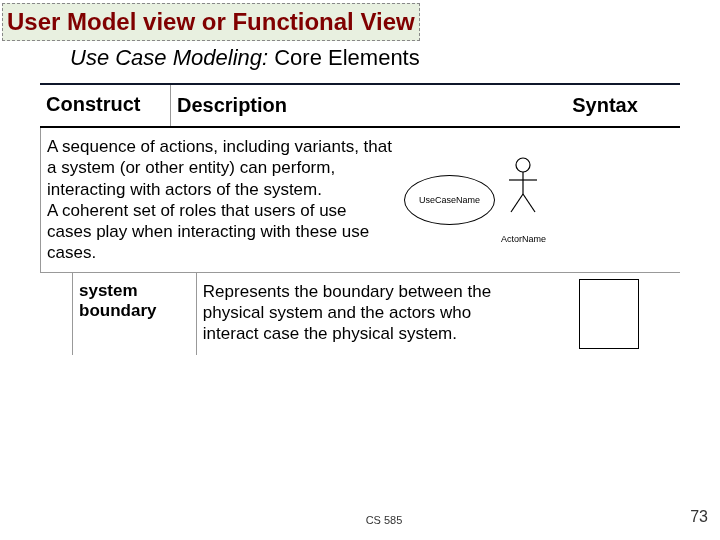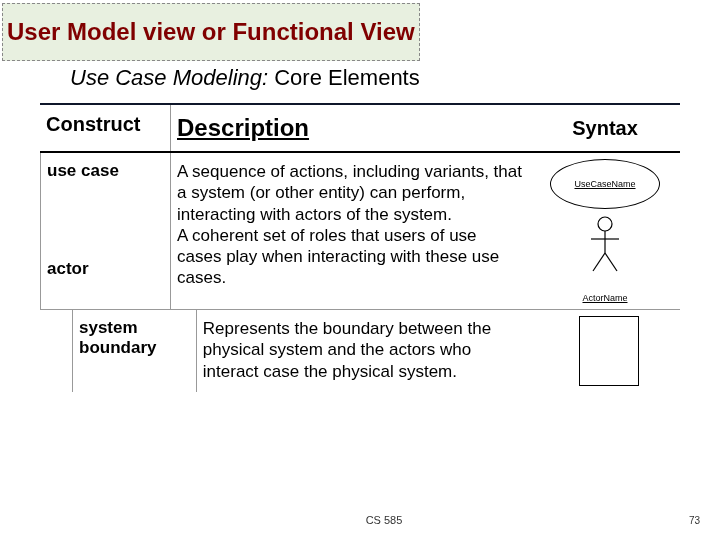--- a/index.html
+++ b/index.html
@@ -8,21 +8,21 @@
     height: 540px;
     background: #fff;
     font-family: Arial, Helvetica, sans-serif;
     position: relative;
   }
   .slide-title {
     font-size: 24px;
     font-weight: bold;
     color: #800000;
     background: #e8f0e0;
-    padding: 14px 4px;
+    padding: 4px 4px;
     border: 1px dashed #888;
     display: inline-block;
     margin: 3px 0 0 2px;
   }
   .subtitle {
     font-size: 22px;
     color: #000;
     margin: 4px 0 12px 70px;
   }
   .subtitle .italic { font-style: italic; }
@@ -47,31 +47,31 @@
     font-size: 17px;
   }
   .head-row .col1 { border-left: none; font-size: 20px; }
   .col2 {
     width: 360px;
     padding: 8px 6px;
     border-left: 1px solid #999;
     font-size: 17px;
     line-height: 1.25;
   }
-  .head-row .col2 { font-size: 24px; font-weight: bold; text-decoration: underline; }
+  .head-row .col2 { font-size: 20px; font-weight: bold; }
   .col3 {
     width: 150px;
     padding: 6px 4px;
     font-size: 20px;
     display: flex;
     align-items: center;
     justify-content: center;
   }
   .head-row .col3 { font-weight: bold; }
-  .row1 .col3 { flex-direction: column; gap: 6px; text-decoration: underline; }
+  .row1 .col3 { flex-direction: row; gap: 6px; }
   .row1 { border-bottom: 1px solid #999; }
   .noborder-bottom { border-bottom: none; padding-left: 32px; }
 
   
   .usecase-oval {
     width: 110px;
     height: 50px;
     border: 1px solid #000;
     border-radius: 50%;
     display: flex;
@@ -105,22 +105,22 @@
     bottom: 14px;
     left: 50%;
     transform: translateX(-50%);
     font-size: 11px;
     color: #333;
     padding-left: 48px;
   }
   .footer-page {
     position: absolute;
     bottom: 14px;
-    right: 20px;
-    font-size: 10px;
+    right: 12px;
+    font-size: 16px;
     color: #333;
     margin-left: 9px;
   }
 </style>
 </head>
 <body>
 
 
 
 <div class="slide-title">User Model view or Functional View</div>
@@ -130,24 +130,20 @@
 
 <div class="table-wrap">
 
   <div class="row head-row">
     <div class="col1">Construct</div>
     <div class="col2">Description</div>
     <div class="col3">Syntax</div>
   </div>
 
   <div class="row row1">
-    <div class="col1">
-      <div style="margin-bottom:78px;">use case</div>
-      <div>actor</div>
-    </div>
     <div class="col2" style="white-space:pre-line;">A sequence of actions, including variants, that a system (or other entity) can perform, interacting with actors of the system.
 A coherent set of roles that users of use cases play when interacting with these use cases.</div>
     <div class="col3">
       <div class="usecase-oval">
         <span>UseCaseName</span>
       </div>
       <div class="actor-fig">
         <svg class="actor-svg" viewBox="0 0 40 60">
           <circle cx="20" cy="9" r="7" fill="none" stroke="#000" stroke-width="1.2"></circle>
           <line x1="20" y1="16" x2="20" y2="38" stroke="#000" stroke-width="1.2"></line>

